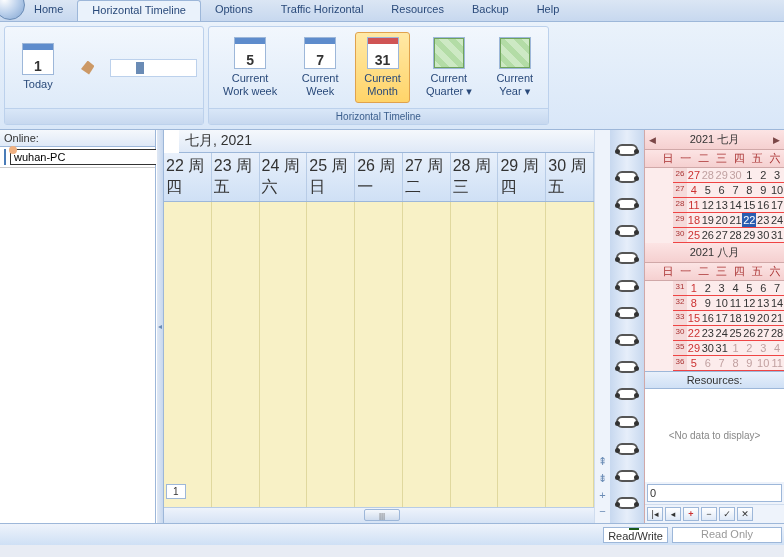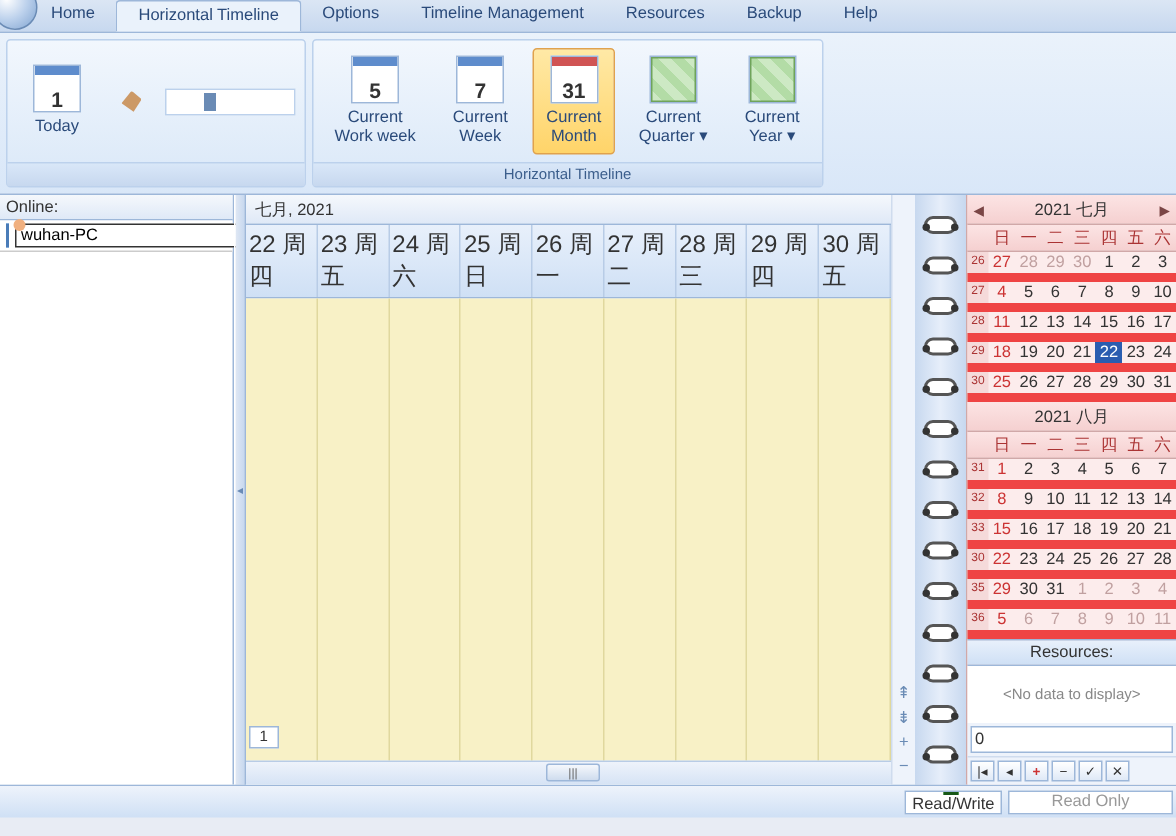--- a/index.html
+++ b/index.html
@@ -29,21 +29,21 @@
 
 .main { display:flex; height:393px; }
 .online { width:156px; border-right:1px solid #9db7d9; background:#fff; }
 .online-hdr { background:linear-gradient(#f5f8fc,#dfe9f7); border-bottom:1px solid #9db7d9; padding:2px 4px; font-size:11px; }
 .online-row { display:flex; align-items:center; padding:2px 4px; background:#fff; border-bottom:1px solid #ccc; }
 .avatar{width:20px;height:16px;background:#7eb6f0;border:1px solid #4a7cb8;margin-right:4px;position:relative;}
 .avatar::after{content:"";position:absolute;top:-4px;left:4px;width:8px;height:8px;border-radius:50%;background:#f0b080;}
 .online-row input{border:1px solid #333;height:16px;flex:1;padding:0 3px;font-size:11px;}
 
 .timeline { flex:1; display:flex; flex-direction:column; background:#fff; position:relative; }
-.tl-title { background:linear-gradient(#f5f8fc,#dfe9f7); border-bottom:1px solid #9db7d9; padding:2px 6px; font-size:11px; }
+.tl-title { background:linear-gradient(#f5f8fc,#dfe9f7); border-bottom:1px solid #9db7d9; padding:2px 6px; font-size:14px;margin-left:15px; }
 .tl-cols { display:flex; background:linear-gradient(#e8f0fb,#cfe0f5); border-bottom:1px solid #9db7d9; }
 .tl-col { flex:1; padding:3px 2px; border-right:1px solid #b8cce6; font-size:16px; text-align:left; }
 .tl-body { flex:1; display:flex; background:#f8f1c6; }
 .tl-body .c{flex:1;border-right:1px solid #e0d89e;}
 .tl-scroll { height:16px; background:linear-gradient(#eef3fb,#d6e3f5); border-top:1px solid #b8cce6; position:relative; }
 .tl-scroll .thumb{position:absolute;left:200px;width:36px;height:12px;top:1px;background:linear-gradient(#f5f8fc,#cfdcee);border:1px solid #9db7d9;border-radius:2px;display:flex;align-items:center;justify-content:center;font-size:8px;color:#666;}
 .splitter { width:8px; background:linear-gradient(90deg,#e0e8f4,#c7d8ef); border-left:1px solid #fff; border-right:1px solid #9db7d9; display:flex; align-items:center; justify-content:center; }
 .splitter div{font-size:8px;color:#6a8bb5;}
 .right-tools{width:16px;display:flex;flex-direction:column;justify-content:flex-end;align-items:center;background:#eef3fb;border-left:1px solid #cfdcee;padding-bottom:6px;gap:4px;color:#6a8bb5;font-size:10px;}
 
@@ -55,21 +55,21 @@
 
 
 .cal-panel{flex:0 0 140px;background:#fcecec;border-left:1px solid #d0a8a8;display:flex;flex-direction:column;}
 .cal-nav{display:flex;align-items:center;justify-content:center;background:linear-gradient(#fce4e4,#f5d0d0);padding:2px 0;border-bottom:1px solid #d0a8a8;position:relative;}
 .cal-nav .arr{position:absolute;font-size:9px;color:#7a4646;cursor:pointer;}
 .cal-nav .arr.l{left:4px;} .cal-nav .arr.r{right:4px;}
 .cal{font-size:9px;}
 .cal-hdr{display:flex;background:linear-gradient(#fce4e4,#f5d0d0);border-bottom:1px solid #d0a8a8;}
 .cal-hdr div{flex:1;text-align:center;padding:1px 0;color:#a33;}
 .cal-hdr div.wk{flex:0 0 14px;color:#888;}
-.cal-row{display:flex;border-bottom:6px solid #ef4444;}
+.cal-row{display:flex;border-bottom:1px solid #ef4444;margin-left:28px;}
 .cal-row div{flex:1;text-align:center;padding:1px 0;color:#333;}
 .cal-row div.wk{flex:0 0 14px;background:#f5dada;color:#a33;font-size:8px;}
 .cal-row div.other{color:#c0a0a0;}
 .cal-row div.sun{color:#c33;}
 .cal-row div.today{background:#2a5db0;color:#fff;}
 .res-hdr{background:linear-gradient(#e8f0fb,#cfe0f5);text-align:center;padding:2px 0;border-top:1px solid #9db7d9;border-bottom:1px solid #9db7d9;color:#333;}
 .res-body{flex:1;background:#fff;display:flex;align-items:center;justify-content:center;color:#888;font-size:10px;}
 .res-input{padding:2px;background:#eef3fb;}
 .res-input input{width:100%;border:1px solid #9db7d9;background:#fff;padding:2px;font-size:11px;color:#333;}
 .res-tools{display:flex;gap:2px;padding:2px;background:#eef3fb;border-top:1px solid #cfdcee;}
@@ -84,21 +84,21 @@
 </style>
 </head>
 <body>
 
 <div class="tabs">
   <div class="orb"></div>
 
 <div class="tab">Home</div>
     <div class="tab active">Horizontal Timeline</div>
     <div class="tab">Options</div>
-    <div class="tab">Timeline Management</div>
+    <div class="tab">Traffic Horizontal</div>
     <div class="tab">Resources</div>
     <div class="tab">Backup</div>
     <div class="tab">Help</div>
   </div>
 
 <div class="ribbon">
   <div class="group" style="width:200px">
     <div class="group-body">
       <div class="rbtn">
         <div class="ric">1</div>

